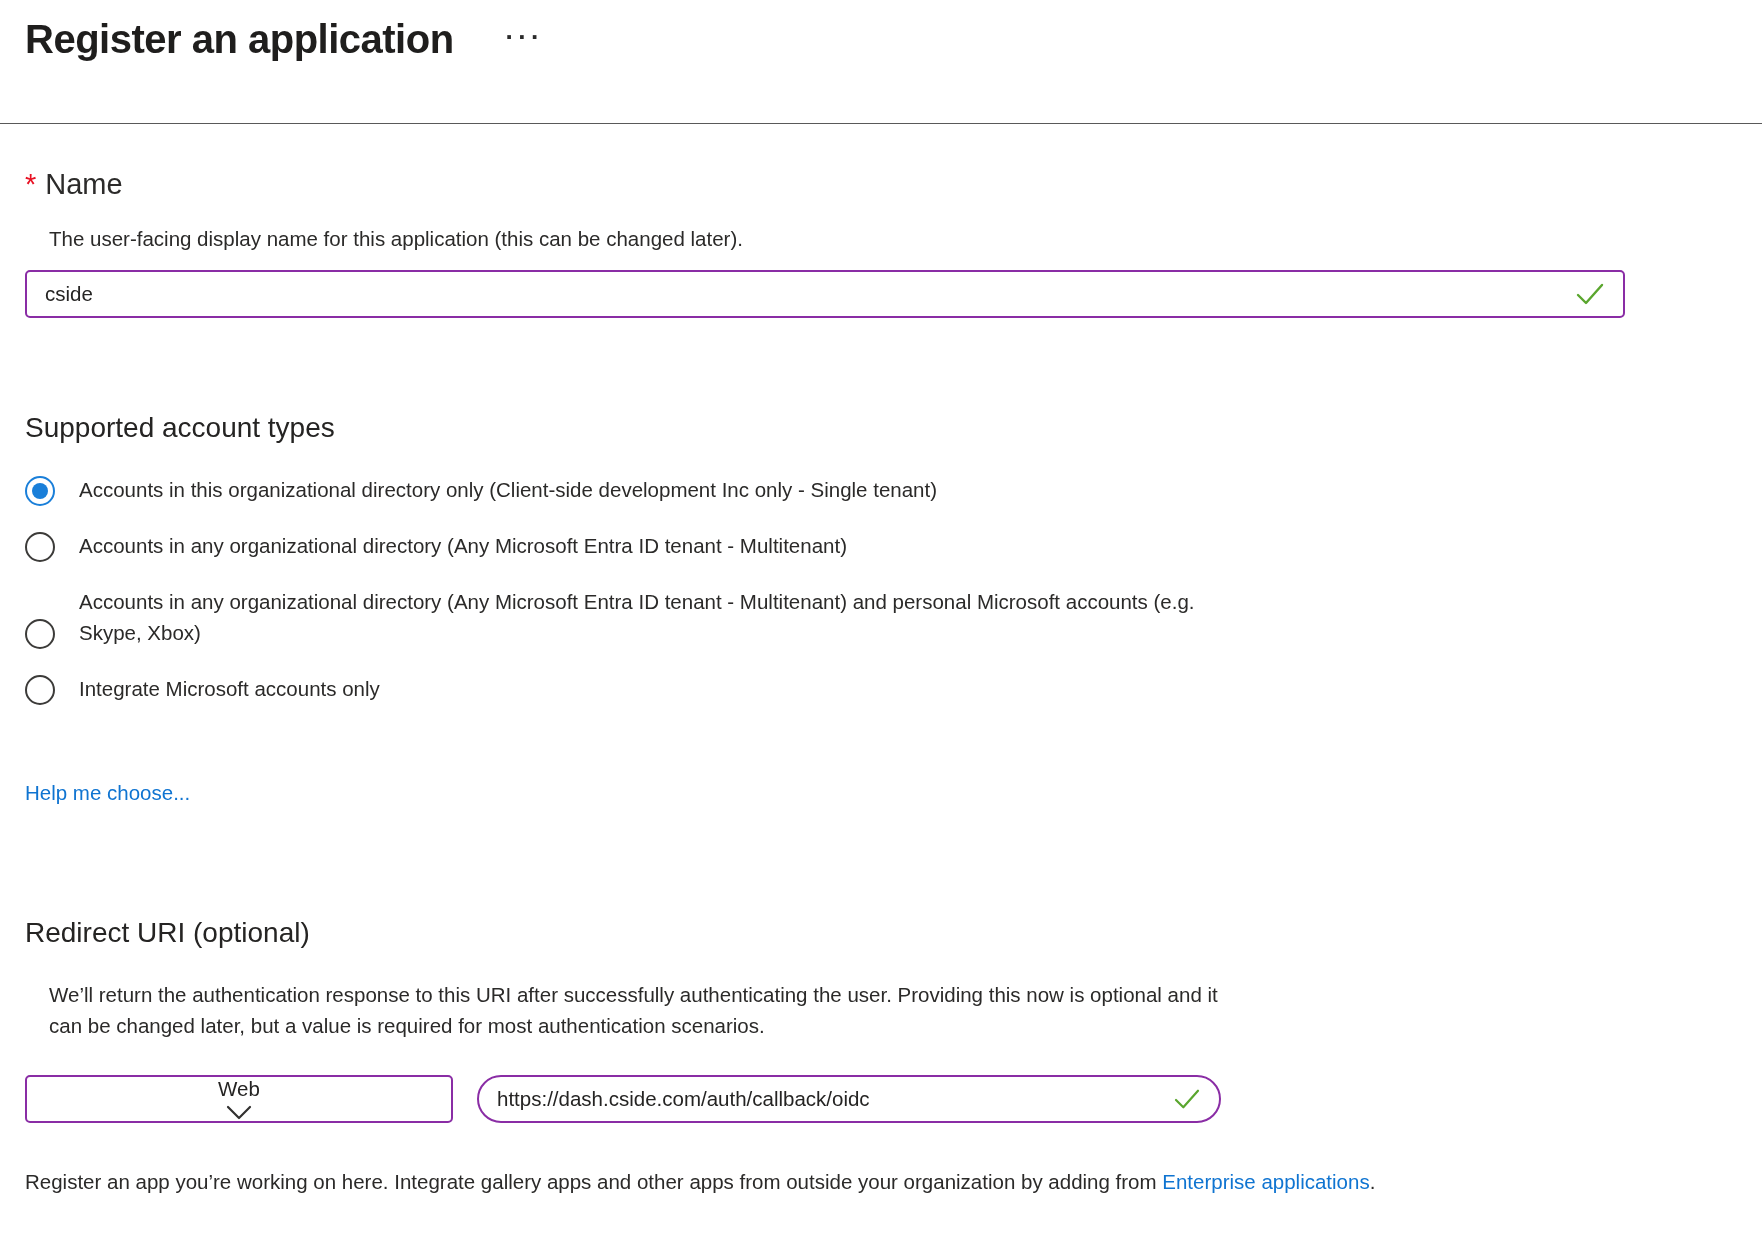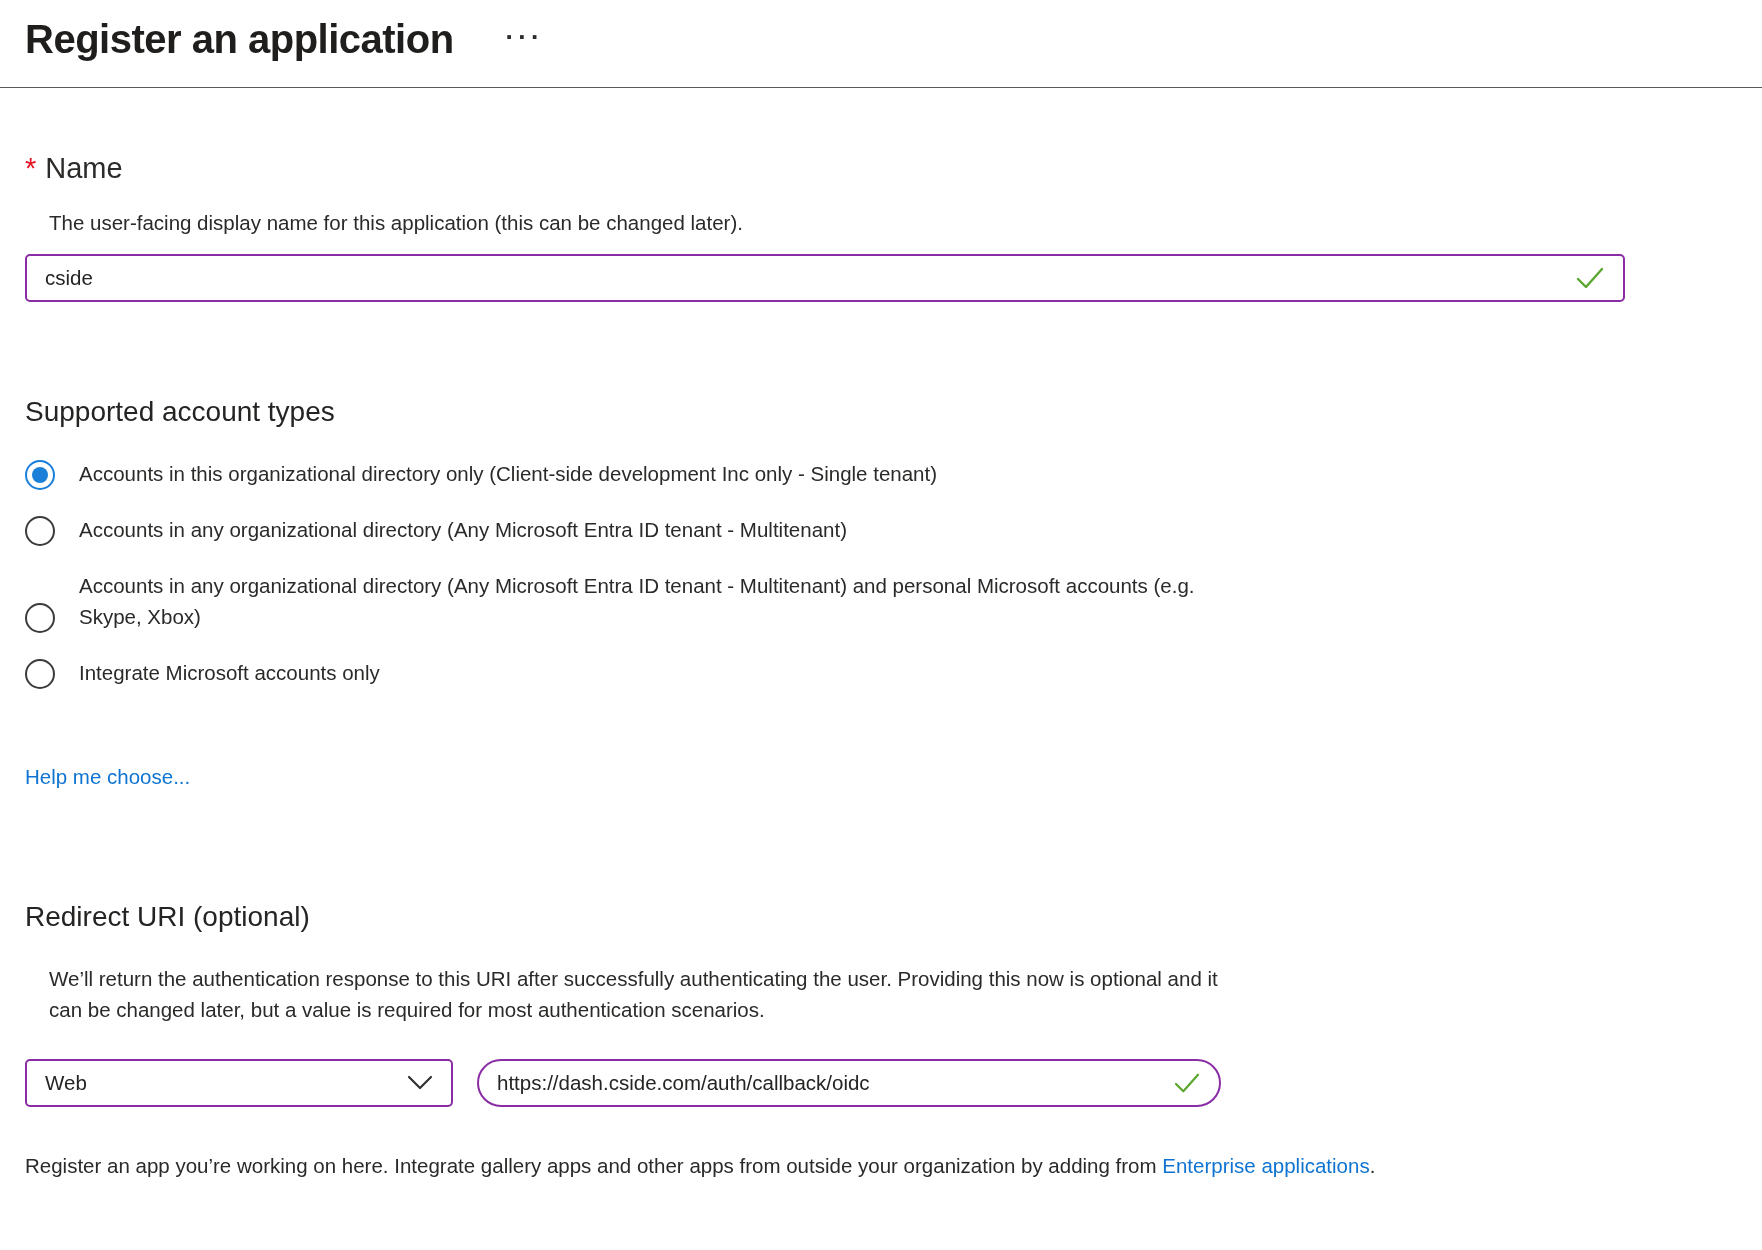--- a/index.html
+++ b/index.html
@@ -9,21 +9,21 @@
     width: 1762px;
     height: 1250px;
     overflow: hidden;
     font-family: "Liberation Sans", sans-serif;
     color: var(--text-dark, #252423);
     -webkit-font-smoothing: antialiased;
   }
 
   
   .header {
-    height: 88px;
+    height: 124px;
     border-bottom: 1px solid var(--divider-gray, #595959);
     display: flex;
     align-items: flex-start;
     padding: 16px 25px 0 25px;
   }
   .page-title {
     font-size: 40px;
     font-weight: 700;
     letter-spacing: -0.5px;
     color: #1f1e1d;
@@ -39,21 +39,21 @@
     margin-left: 52px;
     margin-top: 8px;
     cursor: pointer;
     line-height: 1;
   }
 
   
   .main { padding: 0 25px; }
 
   .field-label {
-    margin-top: 64px;
+    margin-top: 44px;
     font-size: 29px;
     font-weight: 400;
     color: #2c2b2a;
   }
   .required-star { color: var(--required-red, #e81123); margin-right: 9px; }
 
   .hint-text {
     margin-top: 22px;
     font-size: 20.5px;
     color: #2b2a29;
@@ -146,20 +146,21 @@
     width: 428px;
     height: 48px;
     border: 2px solid var(--accent-purple, #8a2da5);
     border-radius: 5px;
     display: flex;
     align-items: center;
     justify-content: space-between;
     padding: 0 18px;
     cursor: pointer;
     background: #fff;
+    flex-direction: column;
   }
   .platform-select .select-value { font-size: 20.5px; color: #252423; }
   .chevron-icon path { stroke: #323130; }
   .uri-input-shell { width: 744px; margin-top: 0; border-radius: 24px; }
 
   .footer-note {
     margin-top: 44px;
     font-size: 20.5px;
     color: #2b2a29;
     line-height: 1.5;

